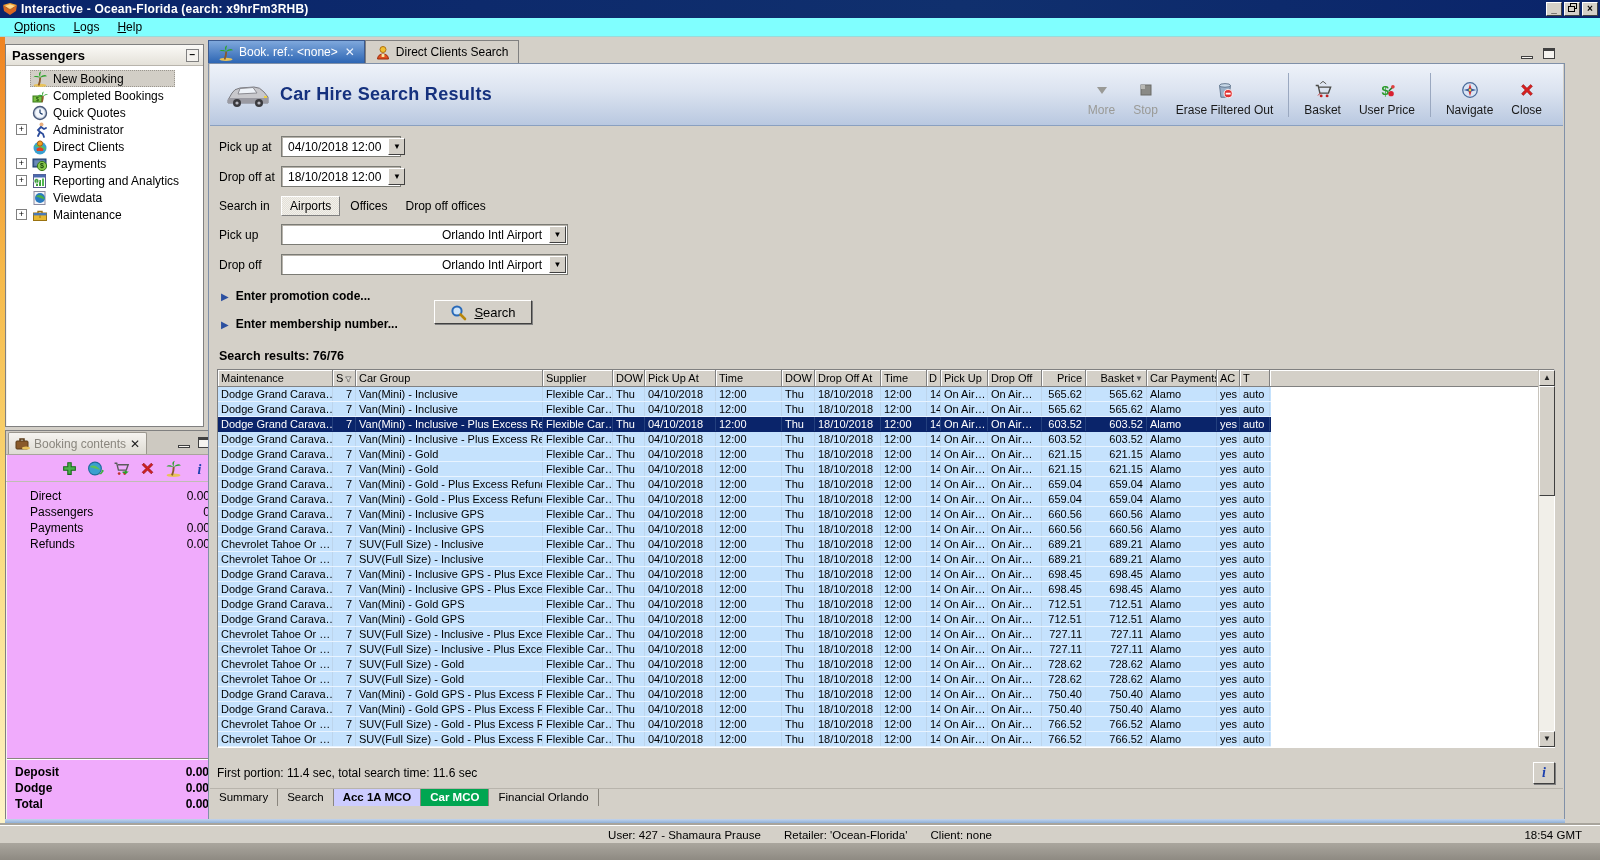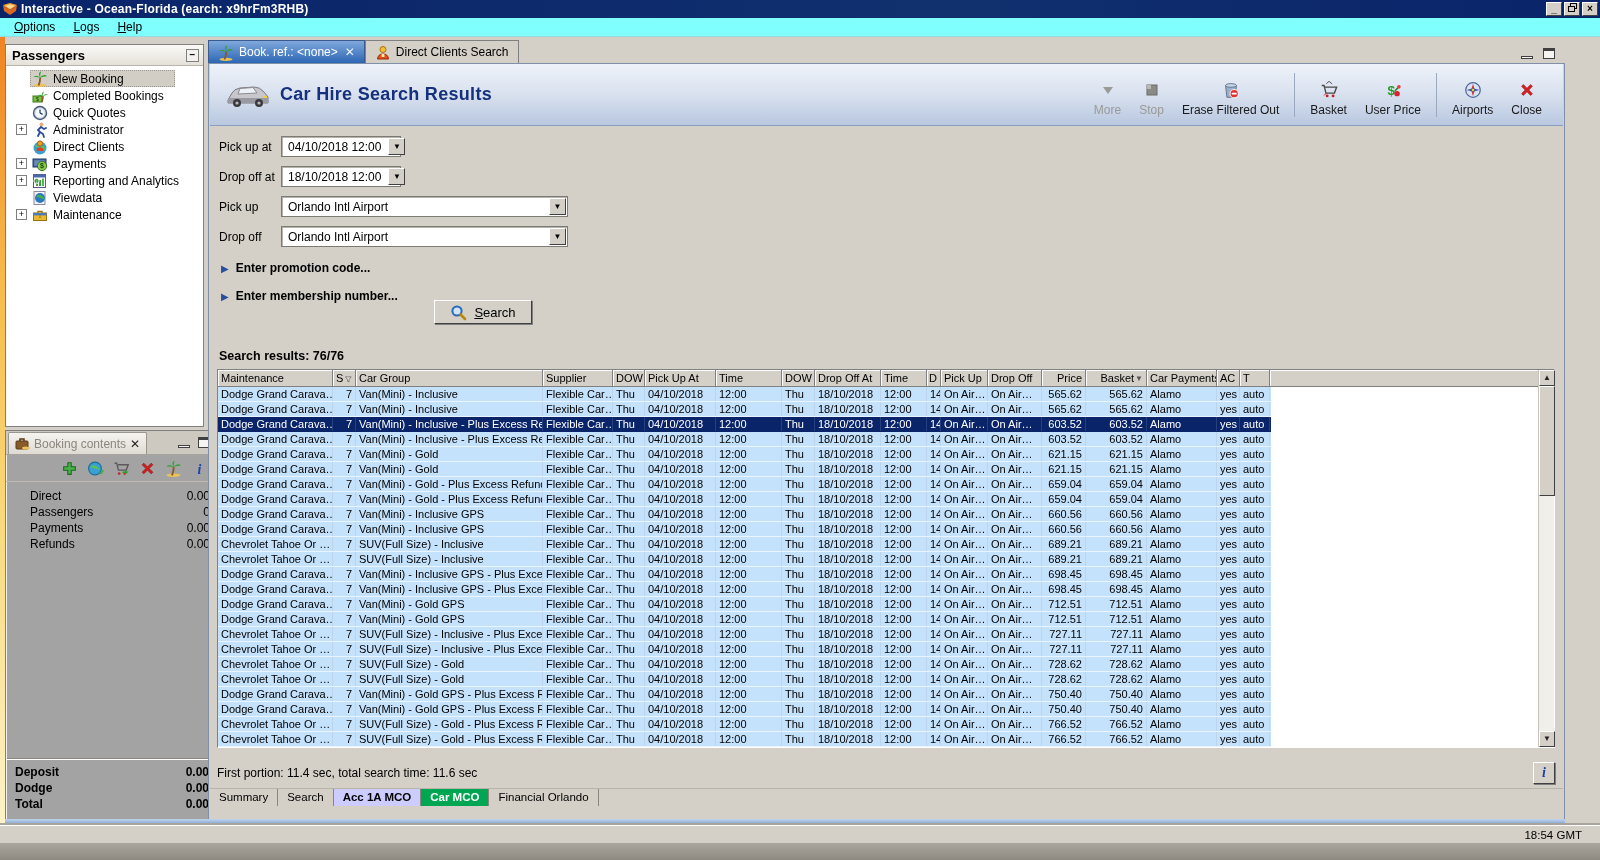--- a/index.html
+++ b/index.html
@@ -38,21 +38,21 @@
   .tree-row { height:17px; display:flex; align-items:center; position:relative; padding-left:10px; }
   .tree-expander { width:11px; height:11px; border:1px solid #808080; background:#fff;
     font-size:9px; line-height:8px; text-align:center; margin-right:5px; flex:none; }
   .tree-spacer { width:16px; flex:none; }
   .tree-icon { width:16px; height:15px; margin-right:5px; flex:none; }
   .tree-label { white-space:nowrap; }
   .tree-row.selected .hl { position:absolute; left:24px; right:28px; top:0; bottom:0;
     background:#d2cec6; border:1px dotted #9a968e; z-index:0; }
   .tree-row > * { z-index:1; }
 
-  .booking-panel { left:5px; top:430px; width:214px; height:390px; background:#a3a3a3; }
+  .booking-panel { left:5px; top:430px; width:214px; height:390px; background:#f0abfc; }
   .bc-tabstrip { height:24px; background:#cdc9c1; border-bottom:1px solid #a8a49c;
     display:flex; align-items:flex-end; }
   .bc-tab { height:22px; background:linear-gradient(180deg,#f6f4f0,#dedbd3);
     border:1px solid #9a968e; border-bottom:none; border-radius:2px 2px 0 0;
     display:flex; align-items:center; gap:4px; padding:0 6px; margin-left:2px; }
   .bc-tab-label { color:#8a867e; font-size:12px; }
   .bc-close { font-weight:bold; font-size:12px; color:#222; }
   .bc-winbtns { margin-left:auto; display:flex; gap:8px; padding:0 8px 6px 0; }
   .flat-min { width:12px; height:3px; background:#f6f4f0; border:1px solid #404040; margin-top:8px; }
   .flat-max { width:12px; height:11px; background:#f6f4f0; border:1px solid #404040; border-top:3px solid #404040; }
@@ -91,21 +91,21 @@
   .ws-tool.disabled { color:#9a9a96; }
   .ws-tool .ticon { width:20px; height:20px; }
   .ws-sep { width:1px; height:44px; background:#9aa8c0; margin:0 4px 2px 4px; }
 
   
   .form { position:absolute; left:10px; top:72px; }
   .frow { display:flex; align-items:center; margin-bottom:9px; height:21px; }
   .flabel { width:58px; flex:none; }
   .combo { display:flex; align-items:center; background:#fff; border:1px solid #7b7b75;
     box-shadow:inset 1px 1px 0 #b8b4ac; height:21px; }
-  .combo .cv { padding:0 6px; white-space:nowrap; flex:1; }
+  .combo .cv { padding:0 6px; white-space:nowrap; flex:1;text-align:right; }
   .combo .cbtn { width:17px; height:17px; margin:1px; background:#d4d0c8;
     border:1px solid; border-color:#fff #404040 #404040 #fff; font-size:8px;
     line-height:15px; text-align:center; color:#000; flex:none; }
   .combo.small { width:120px; }
   .combo.wide { width:287px; }
   .seg-group { display:flex; align-items:center; gap:2px; }
   .seg { padding:2px 8px; }
   .seg.selected { background:#e9e6df; border:1px solid; border-color:#fff #808080 #808080 #fff;
     background-image:repeating-conic-gradient(#f2f0ea 0 25%, #e3e0d8 0 50%); background-size:2px 2px; }
   .disclosure { display:flex; align-items:center; gap:7px; font-weight:bold; margin:14px 0 0 2px; }
@@ -449,21 +449,21 @@
           <span class="tlabel">User Price</span>
         </div>
         <div class="ws-sep"></div>
         <div class="ws-tool">
           <span class="ticon"><svg viewBox="0 0 22 22">
               <circle cx="11" cy="11" r="8" fill="#d8e4f4" stroke="#4a6a9a" stroke-width="1.4"></circle>
               <path d="M11 4 L13 11 L11 18 L9 11 Z" fill="#d83030"></path>
               <path d="M4 11 L11 9 L18 11 L11 13 Z" fill="#3a5a9a"></path>
               <circle cx="11" cy="11" r="1.4" fill="#f0d040"></circle>
             </svg></span>
-          <span class="tlabel">Airports</span>
+          <span class="tlabel">Navigate</span>
         </div>
         <div class="ws-tool">
           <span class="ticon"><svg viewBox="0 0 22 22">
               <path d="M5 7 L9 11 L5 15 L7 17 L11 13 L15 17 L17 15 L13 11 L17 7 L15 5 L11 9 L7 5 Z" fill="#d82020" stroke="#8a0a0a" stroke-width="0.6"></path>
             </svg></span>
           <span class="tlabel">Close</span>
         </div>
       </div>
   </div>
 
@@ -474,20 +474,28 @@
         <span class="cv">04/10/2018 12:00</span>
         <span class="cbtn">▼</span>
       </div>
     </div>
     <div class="frow">
       <span class="flabel">Drop off at</span>
       <div class="combo small" style="margin-left:4px">
         <span class="cv">18/10/2018 12:00</span>
         <span class="cbtn">▼</span>
       </div>
+    </div>
+    <div class="frow" style="height:19px">
+      <span class="flabel">Search in</span>
+      <div class="seg-group" id="segGroup" style="margin-left:4px">
+          <span class="seg selected">Airports</span>
+          <span class="seg">Offices</span>
+          <span class="seg">Drop off offices</span>
+        </div>
     </div>
     <div class="frow">
       <span class="flabel">Pick up</span>
       <div class="combo wide" style="margin-left:4px">
         <span class="cv">Orlando Intl Airport</span>
         <span class="cbtn">▼</span>
       </div>
     </div>
     <div class="frow">
       <span class="flabel">Drop off</span>
@@ -1042,15 +1050,20 @@
       <div class="btab">Summary</div>
       <div class="btab">Search</div>
       <div class="btab" style="background: rgb(204, 204, 255); color: rgb(0, 0, 0); font-weight: bold;">Acc 1A MCO</div>
       <div class="btab" style="background: rgb(0, 166, 81); color: rgb(255, 255, 255); font-weight: bold;">Car MCO</div>
       <div class="btab">Financial Orlando</div>
     </div>
 </div>
 <div class="ws-bottomline"></div>
 
 <div class="statusbar">
+  <div class="status-center">
+    <span>User: 427 - Shamaura Prause</span>
+    <span>Retailer: 'Ocean-Florida'</span>
+    <span>Client: none</span>
+  </div>
   <span class="status-time">18:54 GMT</span>
 </div>
 <div class="bottom-strip"></div>
 
 </body></html>

